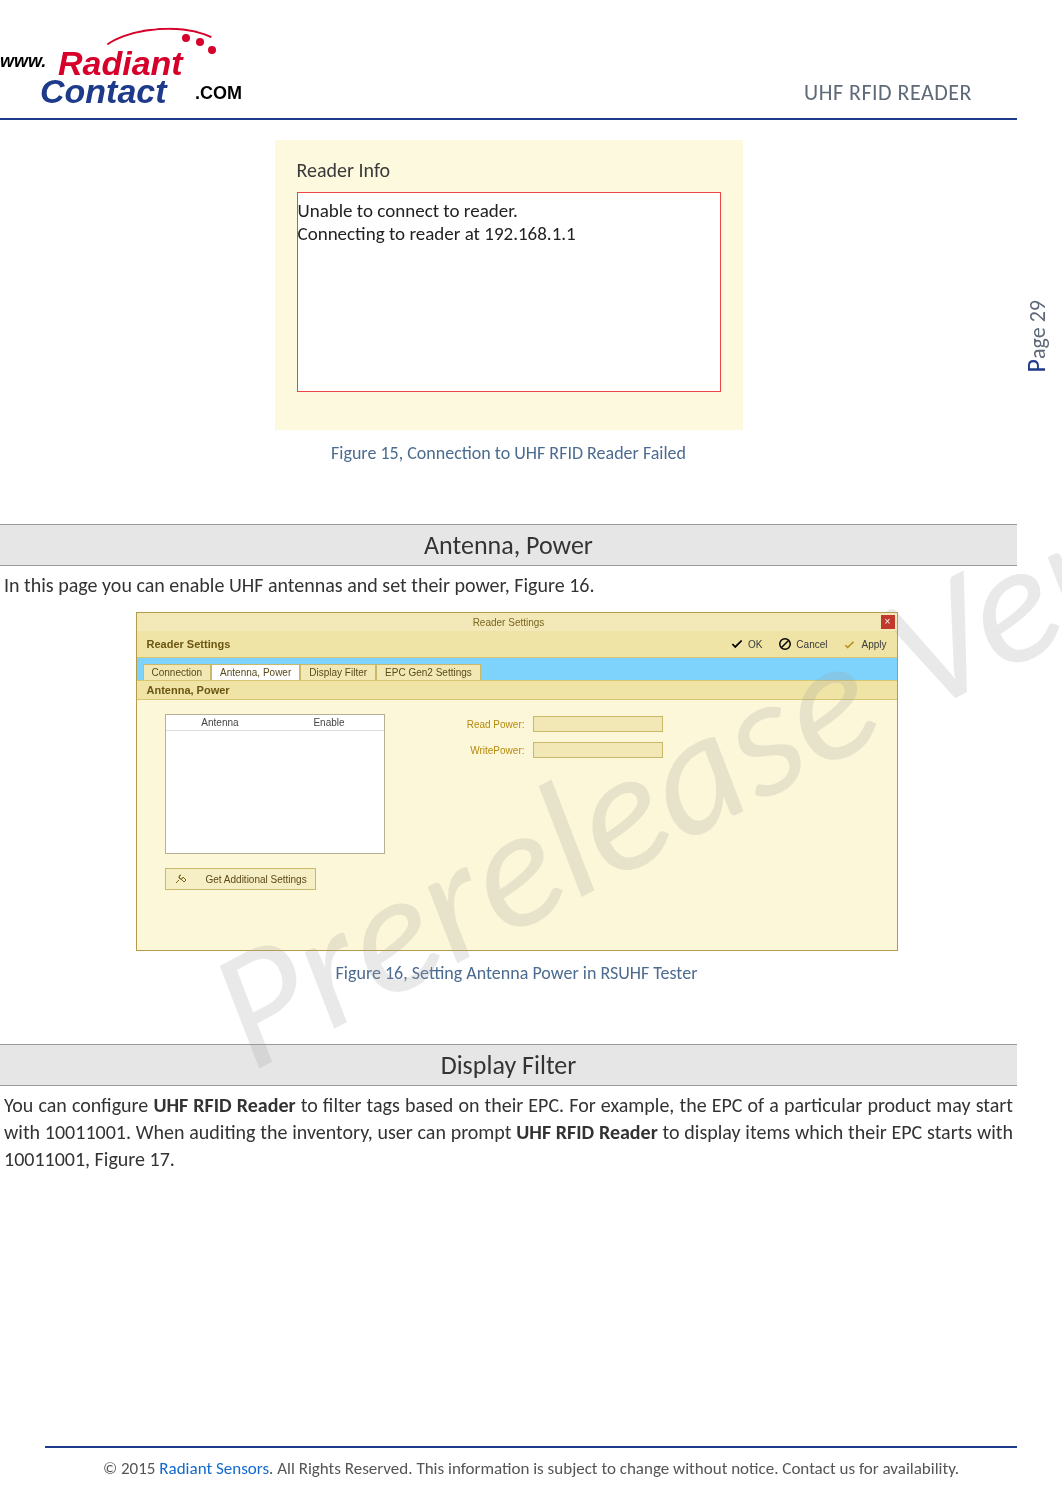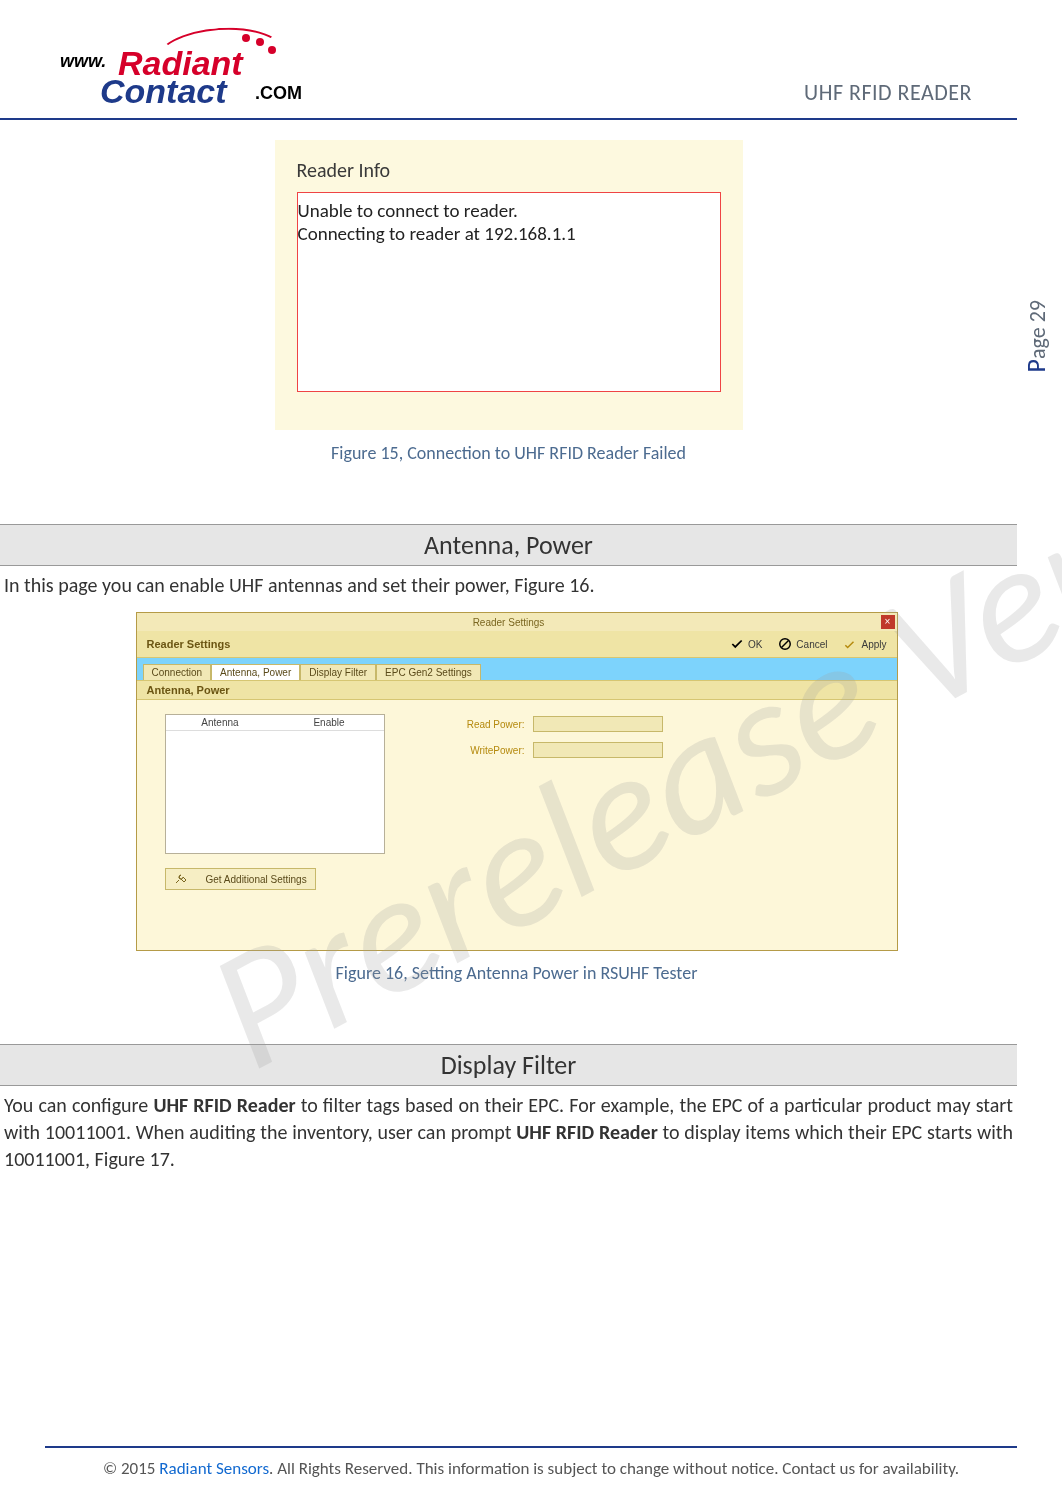--- a/index.html
+++ b/index.html
@@ -19,21 +19,20 @@
     justify-content: space-between;
     align-items: flex-end;
     padding: 0 45px 8px 0;
     border-bottom: 2px solid #1e3a8a;
     margin-bottom: 20px;
   }
   .logo {
     position: relative;
     width: 220px;
     height: 70px;
-    margin-left: 60px;
   }
   .logo-www {
     font: italic 700 18px/1 Arial, sans-serif;
     color: #000;
     position: absolute;
     top: 12px; left: 0;
   }
   .logo-radiant {
     font: italic 700 34px/1 Arial, sans-serif;
     color: #d6002a;

